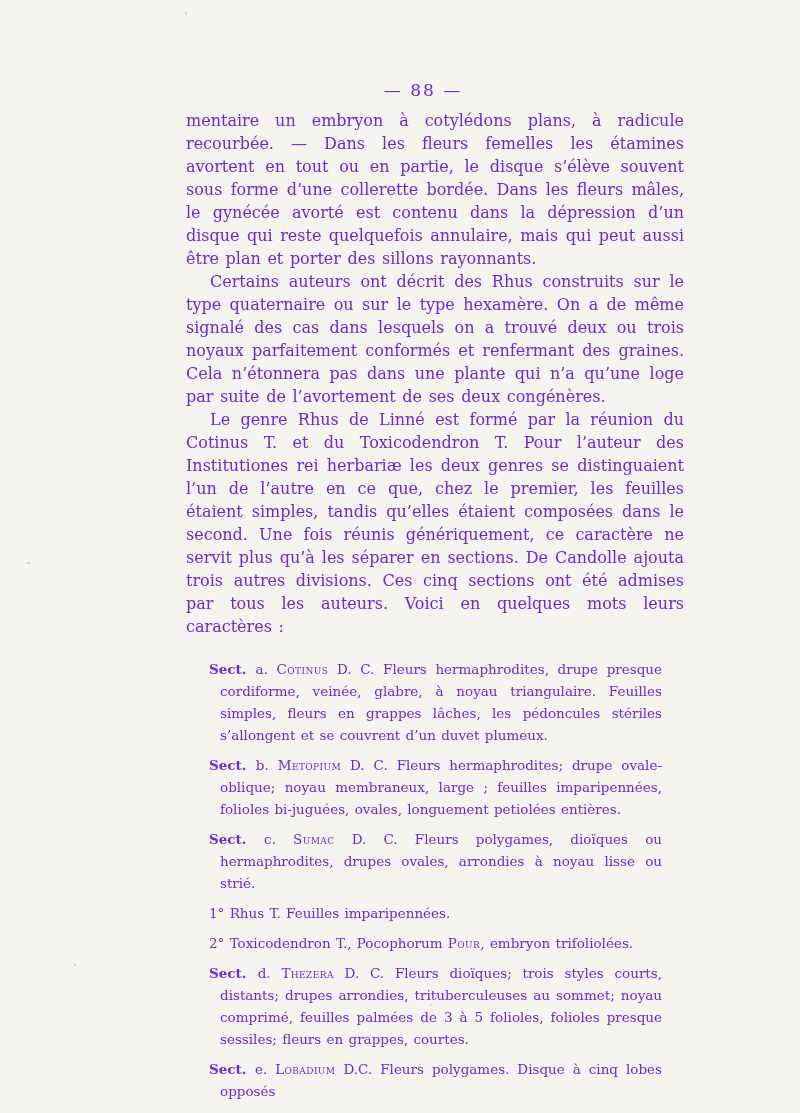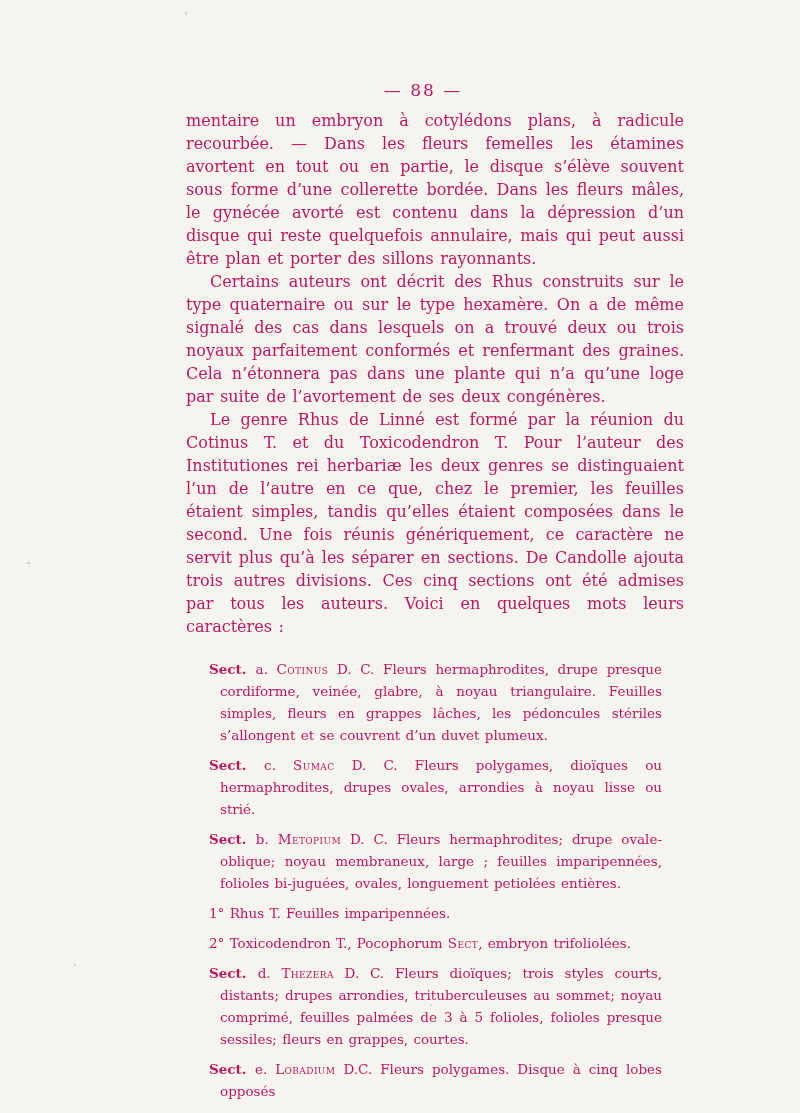--- a/index.html
+++ b/index.html
@@ -32,35 +32,35 @@
     word-spacing:1px;
   }
   .bd{font-weight:bold;}
   .it{}
   .sc{font-variant:small-caps;letter-spacing:.4px;}
   .speck{position:absolute;background:#8f897b;border-radius:50%;}
 </style>
 </head>
 <body>
 
-<div class="scan" style="background: rgb(246, 244, 239); color: #be185d;">
+<div class="scan" style="background: rgb(246, 244, 239); color: #6d28d9;">
   <div class="pageno">— 88 —</div>
 
   <div class="bodycol">
     <div id="paragraphs">
         <p class="para"><span>mentaire un embryon à cotylédons plans, à radicule recourbée. — Dans les fleurs femelles les étamines avortent en tout ou en partie, le disque s’élève souvent sous forme d’une collerette bordée. Dans les fleurs mâles, le gynécée avorté est contenu dans la dépression d’un disque qui reste quelquefois annulaire, mais qui peut aussi être plan et porter des sillons rayonnants.</span></p>
         <p class="para indent"><span>Certains auteurs ont décrit des </span><span class="it">Rhus</span><span> construits sur le type quaternaire ou sur le type hexamère. On a de même signalé des cas dans lesquels on a trouvé deux ou trois noyaux parfaitement conformés et renfermant des graines. Cela n’étonnera pas dans une plante qui n’a qu’une loge par suite de l’avortement de ses deux congénères.</span></p>
         <p class="para indent"><span>Le genre </span><span class="it">Rhus</span><span> de Linné est formé par la réunion du </span><span class="it">Cotinus</span><span> T. et du </span><span class="it">Toxicodendron</span><span> T. Pour l’auteur des </span><span class="it">Institutiones rei herbariæ</span><span> les deux genres se distinguaient l’un de l’autre en ce que, chez le premier, les feuilles étaient simples, tandis qu’elles étaient composées dans le second. Une fois réunis génériquement, ce caractère ne servit plus qu’à les séparer en sections. De Candolle ajouta trois autres divisions. Ces cinq sections ont été admises par tous les auteurs. Voici en quelques mots leurs caractères :</span></p>
       </div>
     <div id="sections" class="sections">
         <p class="sect"><span class="bd">Sect. </span><span class="it">a</span><span>. </span><span class="sc">Cotinus</span><span> D. C. Fleurs hermaphrodites, drupe presque cordiforme, veinée, glabre, à noyau triangulaire. Feuilles simples, fleurs en grappes lâches, les pédoncules stériles s’allongent et se couvrent d’un duvet plumeux.</span></p>
+        <p class="sect"><span class="bd">Sect. </span><span class="it">b</span><span>. </span><span class="sc">Metopium</span><span> D. C. Fleurs hermaphrodites; drupe ovale-oblique; noyau membraneux, large ; feuilles imparipennées, folioles bi-juguées, ovales, longuement petiolées entières.</span></p>
         <p class="sect"><span class="bd">Sect. </span><span class="it">c</span><span>. </span><span class="sc">Sumac</span><span> D. C. Fleurs polygames, dioïques ou hermaphrodites, drupes ovales, arrondies à noyau lisse ou strié.</span></p>
-        <p class="sect"><span class="bd">Sect. </span><span class="it">b</span><span>. </span><span class="sc">Metopium</span><span> D. C. Fleurs hermaphrodites; drupe ovale-oblique; noyau membraneux, large ; feuilles imparipennées, folioles bi-juguées, ovales, longuement petiolées entières.</span></p>
         <p class="sect"><span>1° </span><span class="it">Rhus</span><span> T. Feuilles imparipennées.</span></p>
-        <p class="sect"><span>2° </span><span class="it">Toxicodendron</span><span> T., </span><span class="it">Pocophorum</span><span> </span><span class="sc">Sect</span><span>, embryon trifoliolées.</span></p>
+        <p class="sect"><span>2° </span><span class="it">Toxicodendron</span><span> T., </span><span class="it">Pocophorum</span><span> </span><span class="sc">Pour</span><span>, embryon trifoliolées.</span></p>
         <p class="sect"><span class="bd">Sect. </span><span class="it">d</span><span>. </span><span class="sc">Thezera</span><span> D. C. Fleurs dioïques; trois styles courts, distants; drupes arrondies, trituberculeuses au sommet; noyau comprimé, feuilles palmées de 3 à 5 folioles, folioles presque sessiles; fleurs en grappes, courtes.</span></p>
         <p class="sect"><span class="bd">Sect. </span><span class="it">e</span><span>. </span><span class="sc">Lobadium</span><span> D.C. Fleurs polygames. Disque à cinq lobes opposés</span></p>
       </div>
   </div>
 
   <div class="speck" style="left:27px;top:562px;width:3px;height:2px;opacity:.45"></div>
   <div class="speck" style="left:74px;top:964px;width:2px;height:2px;opacity:.4"></div>
   <div class="speck" style="left:185px;top:12px;width:2px;height:3px;opacity:.35"></div>
   <div class="speck" style="left:430px;top:1004px;width:2px;height:2px;opacity:.3"></div>
 </div>

